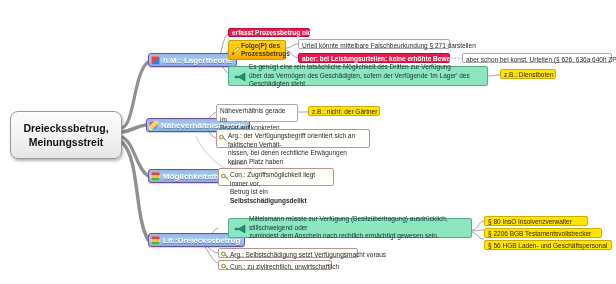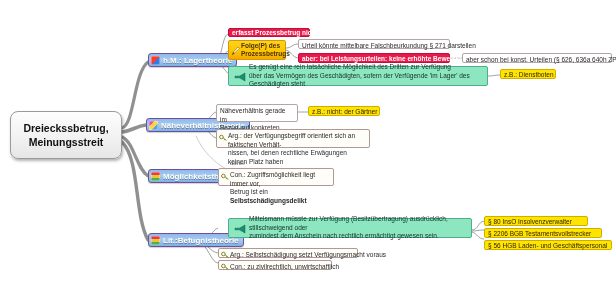--- a/index.html
+++ b/index.html
@@ -235,21 +235,21 @@
     <svg class="sicon" style="left:2px;top:4px;" width="8" height="8" viewBox="0 0 8 8">
       <circle cx="2.4" cy="3" r="1.8" fill="none" stroke="#7a8a2a" stroke-width="1"></circle>
       <path d="M4 3.6 L7.4 6.6 M6 5.2 L5.2 6.2" stroke="#7a8a2a" stroke-width="1" fill="none"></path>
     </svg>
     <span>Con.: Zugriffsmöglichkeit liegt immer vor,</span><br>
     <span>Betrug ist ein </span><b>Selbstschädigungsdelikt</b>
   </div>
 
   <div class="node theory" style="left:148px;top:233px;">
     <span class="badge b4"></span>
-    <span>Lit.:Befugnistheorie</span>
+    <span>Lit.:Dreieckssbetrug</span>
   </div>
 
   <div class="node greenbox" style="left:228px;top:218px;width:244px;height:20px;">
     <svg class="sicon" style="left:5px;top:5px;" width="13" height="10" viewBox="0 0 13 10">
       <path d="M1 4.2 L5.5 4.2 L11 1 L11 9 L5.5 5.8 L1 5.8 Z" fill="#1d8f6e" stroke="#0d5f49" stroke-width=".5"></path>
     </svg>
     <div>
       <span>Mittelsmann müsste zur Verfügung (Besitzübertragung) ausdrücklich, stillschweigend oder</span><br>
       <span>zumindest dem Anschein nach rechtlich ermächtigt gewesen sein.</span>
     </div>

